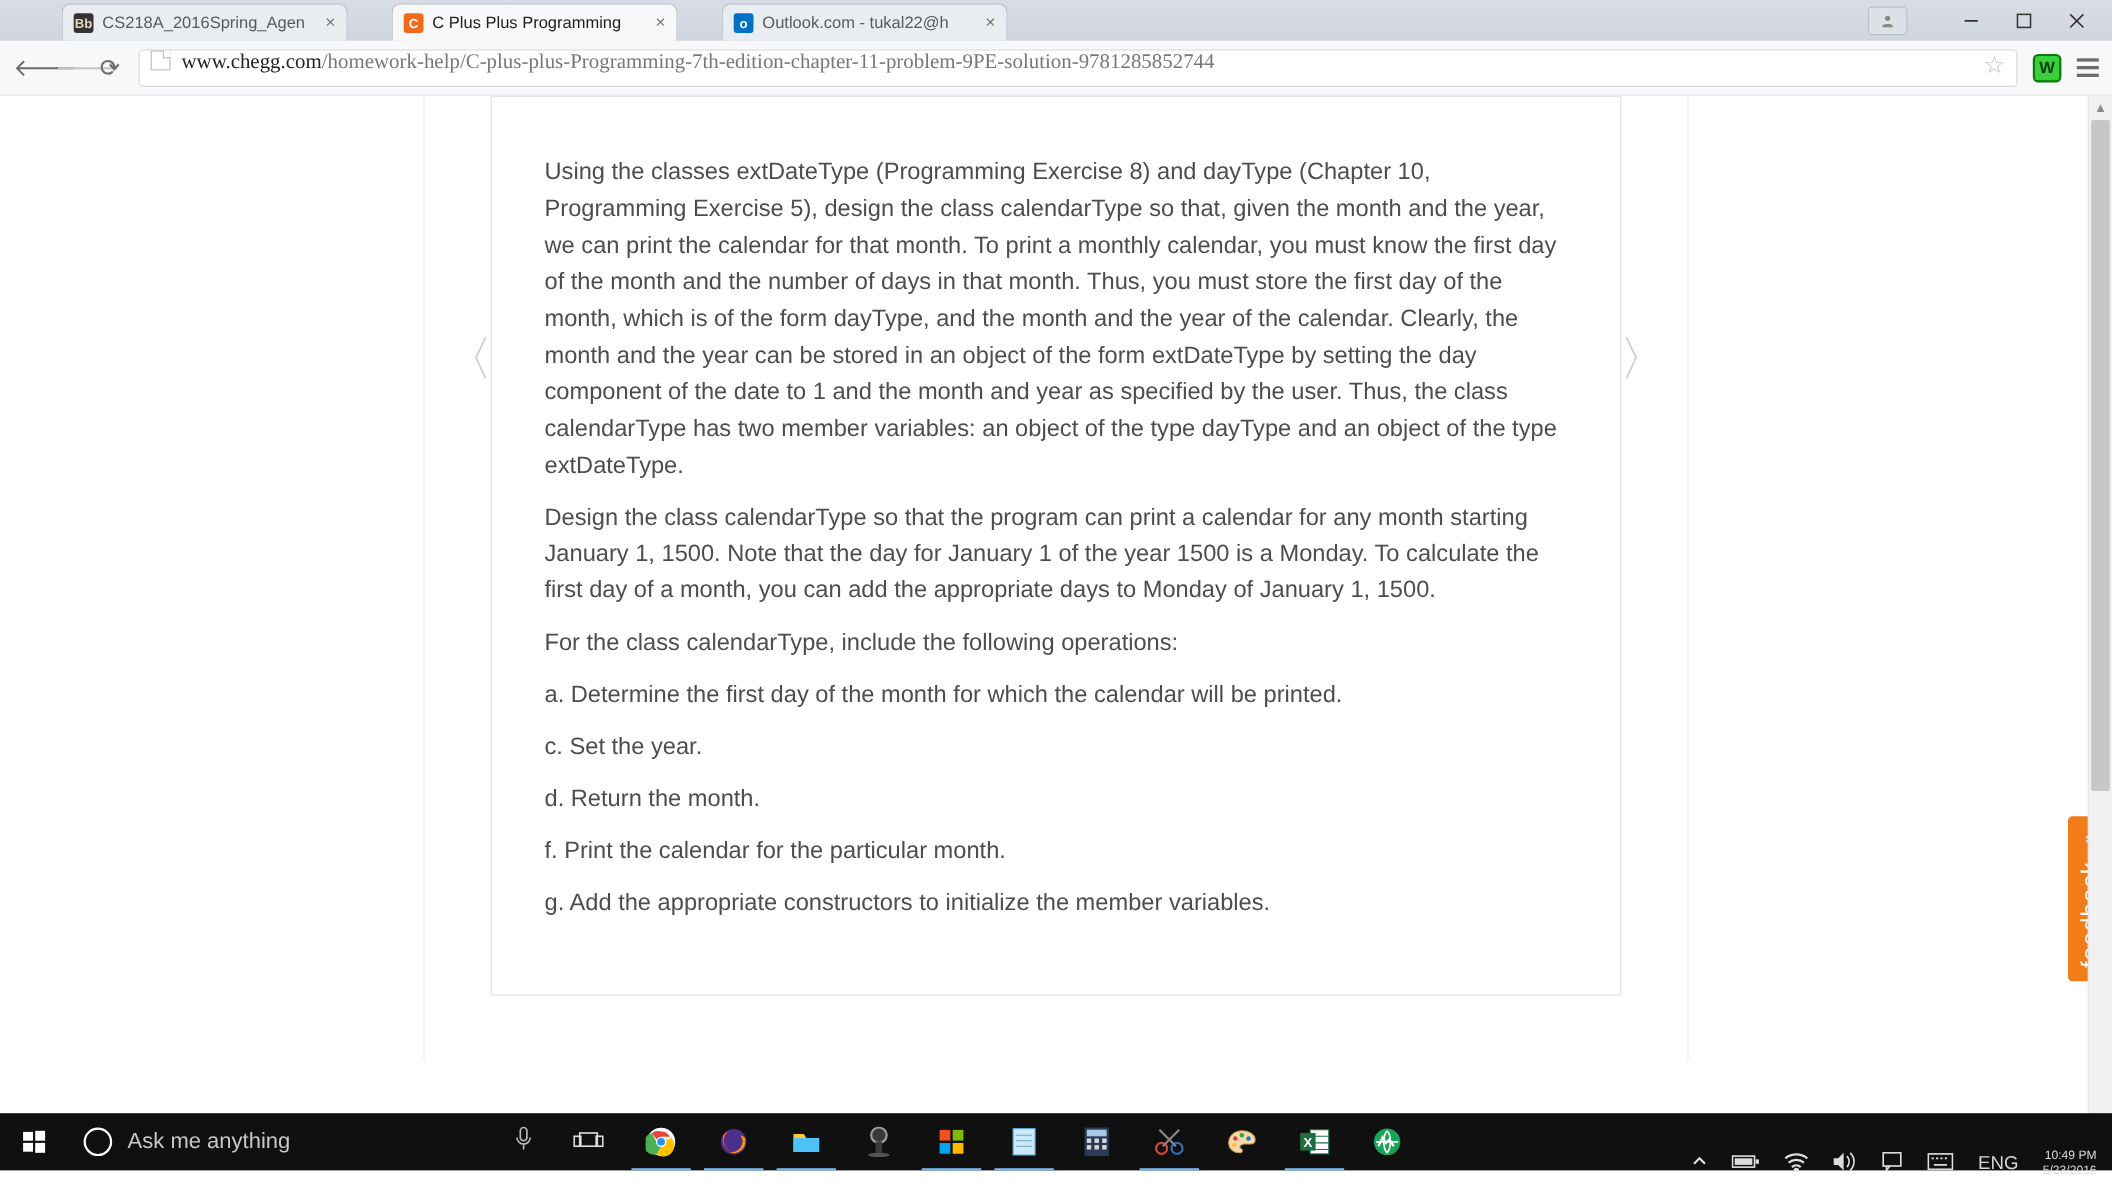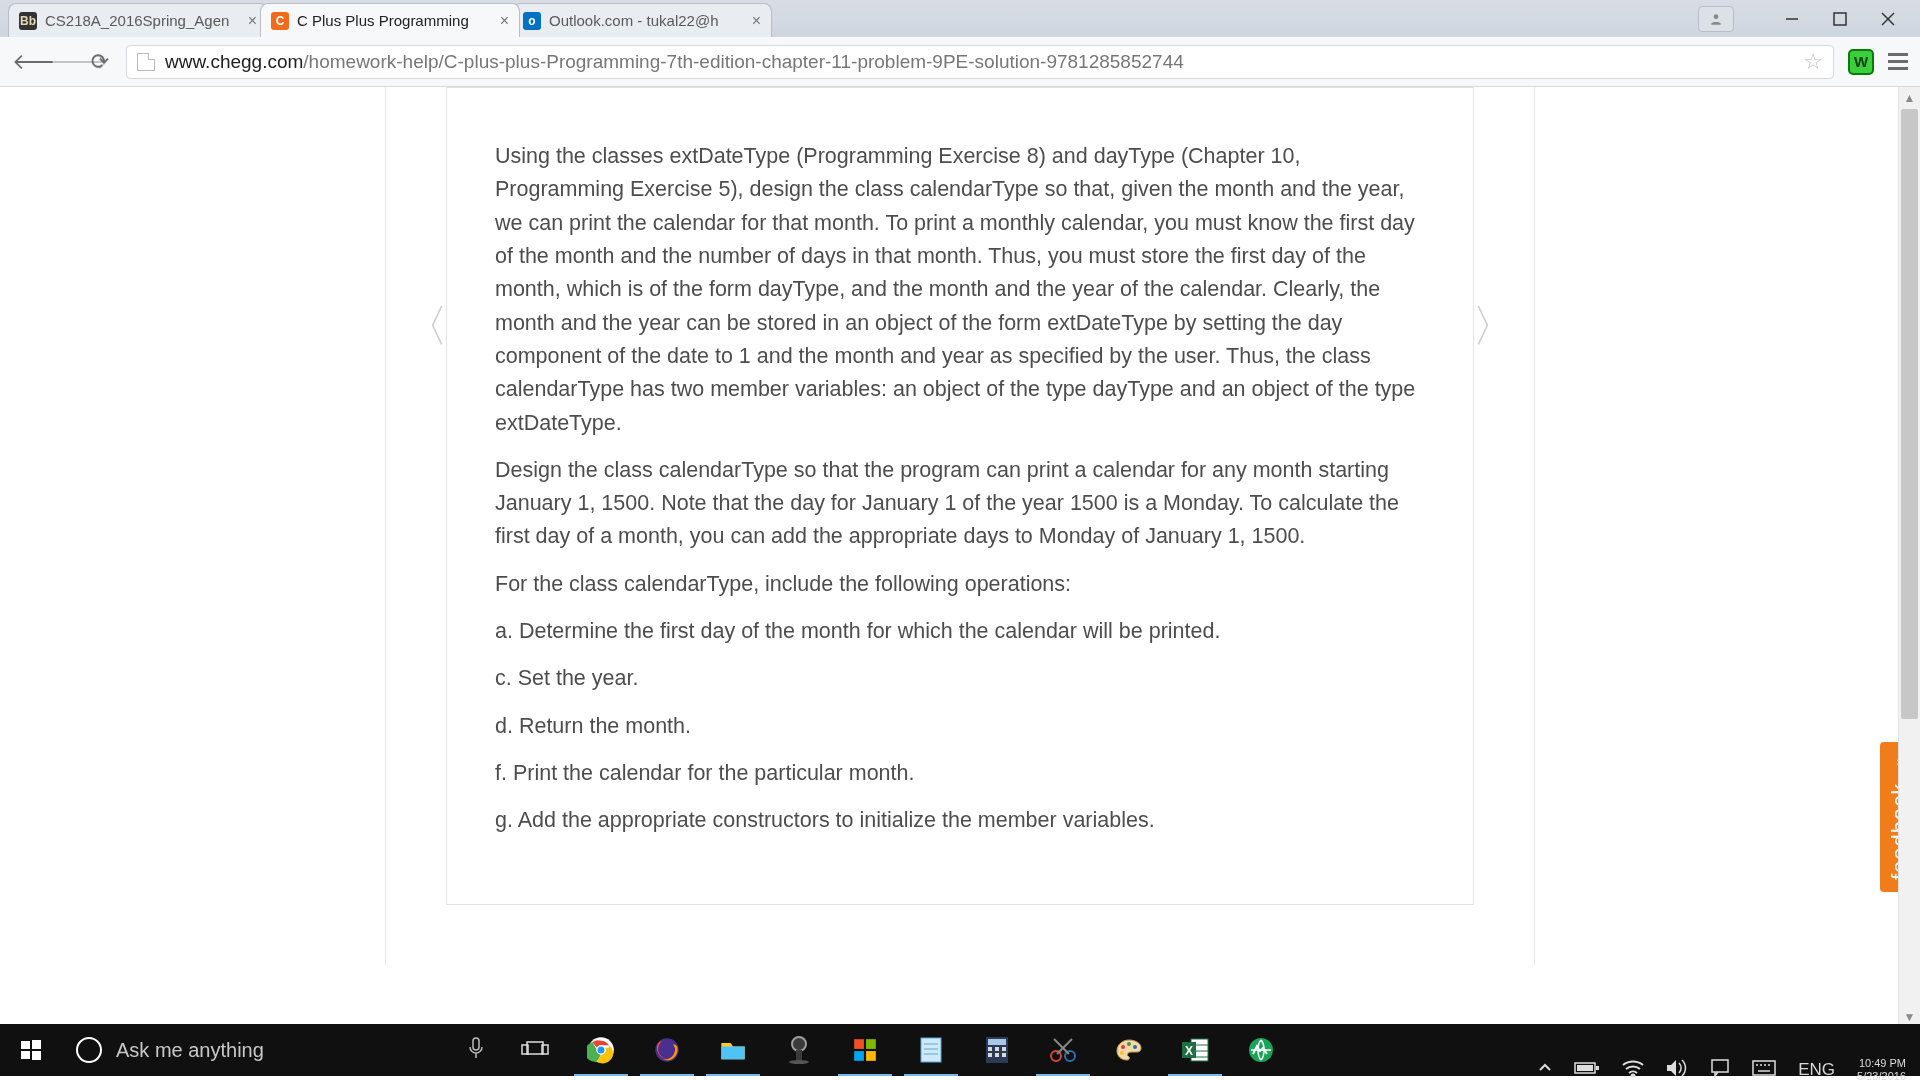--- a/index.html
+++ b/index.html
@@ -32,20 +32,21 @@
     margin-right: -8px;
     display: flex;
     align-items: center;
     padding: 0 10px;
     font-size: 15px;
     color: #5a5a5a;
     position: relative;
     z-index: 1;
     overflow: hidden;
     white-space: nowrap;
+    margin-left: 48px;
   }
   .tab.active { background: #f7f8fa; z-index: 3; color: #222; }
   .tab .favicon {
     width: 18px; height: 18px; margin-right: 8px;
     display: flex; align-items: center; justify-content: center;
     font-size: 12px; font-weight: bold; border-radius: 3px;
   }
   .tab .tab-title { flex: 1; overflow: hidden; text-overflow: ellipsis; }
   .tab .close { margin-left: 8px; font-size: 16px; color: #777; }
   .tabstrip .window-controls {
@@ -66,22 +67,22 @@
     border-bottom: 1px solid #d5d8dd;
     display: flex;
     align-items: center;
     padding: 0 12px;
     gap: 14px;
   }
   .nav-btn { color:#6b6b6b; font-size:22px; width:24px; text-align:center; }
   .nav-btn.disabled { color:#c4c4c4; }
   .omnibox {
     flex:1; height:34px; border:1px solid #d5d8dd; border-radius:4px;
-    background:#fff; display:flex; align-items:center; padding:0 10px;
-    font-size:19px; color:#777;
+    background:#fff; display:flex; align-items:flex-start; padding:0 10px;
+    font-size:19px; color:#777;font-family:Liberation Serif, serif;
   }
   .omnibox .page-icon { width:18px; height:18px; border:1px solid #bbb; margin-right:10px; position:relative; }
   .omnibox .page-icon::after { content:""; position:absolute; top:-1px; right:-1px; width:6px; height:6px; background:#fff; border-left:1px solid #bbb; border-bottom:1px solid #bbb; }
   .omnibox .url-host { color:#222; }
   .omnibox .star { margin-left:auto; color:#bdbdbd; font-size:22px; }
   .toolbar .ext-icon {
     width:26px; height:26px; border-radius:5px; background:#3bcf3b;
     border:2px solid #0a7a0a; display:flex; align-items:center; justify-content:center;
     color:#06400a; font-size:15px; font-weight:bold;
   }
@@ -160,21 +161,21 @@
     height:22px; display:flex; align-items:center; justify-content:center;
     color:#8a8a8a; font-size:12px;
   }
   .vscroll .thumb {
     position:absolute; left:2px; right:2px; top:22px; height:610px;
     background:#c7c7c7; border-radius:2px;
   }
 
   
   .taskbar {
-    position:absolute; left:0; right:0; bottom:4px;
+    position:absolute; left:0; right:0; bottom:16px;
     height:52px;
     background:#101010;
     display:flex;
     align-items:center;
     color:#ddd;
   }
   .start {
     width:62px; height:100%;
     display:flex; align-items:center; justify-content:center;
   }

